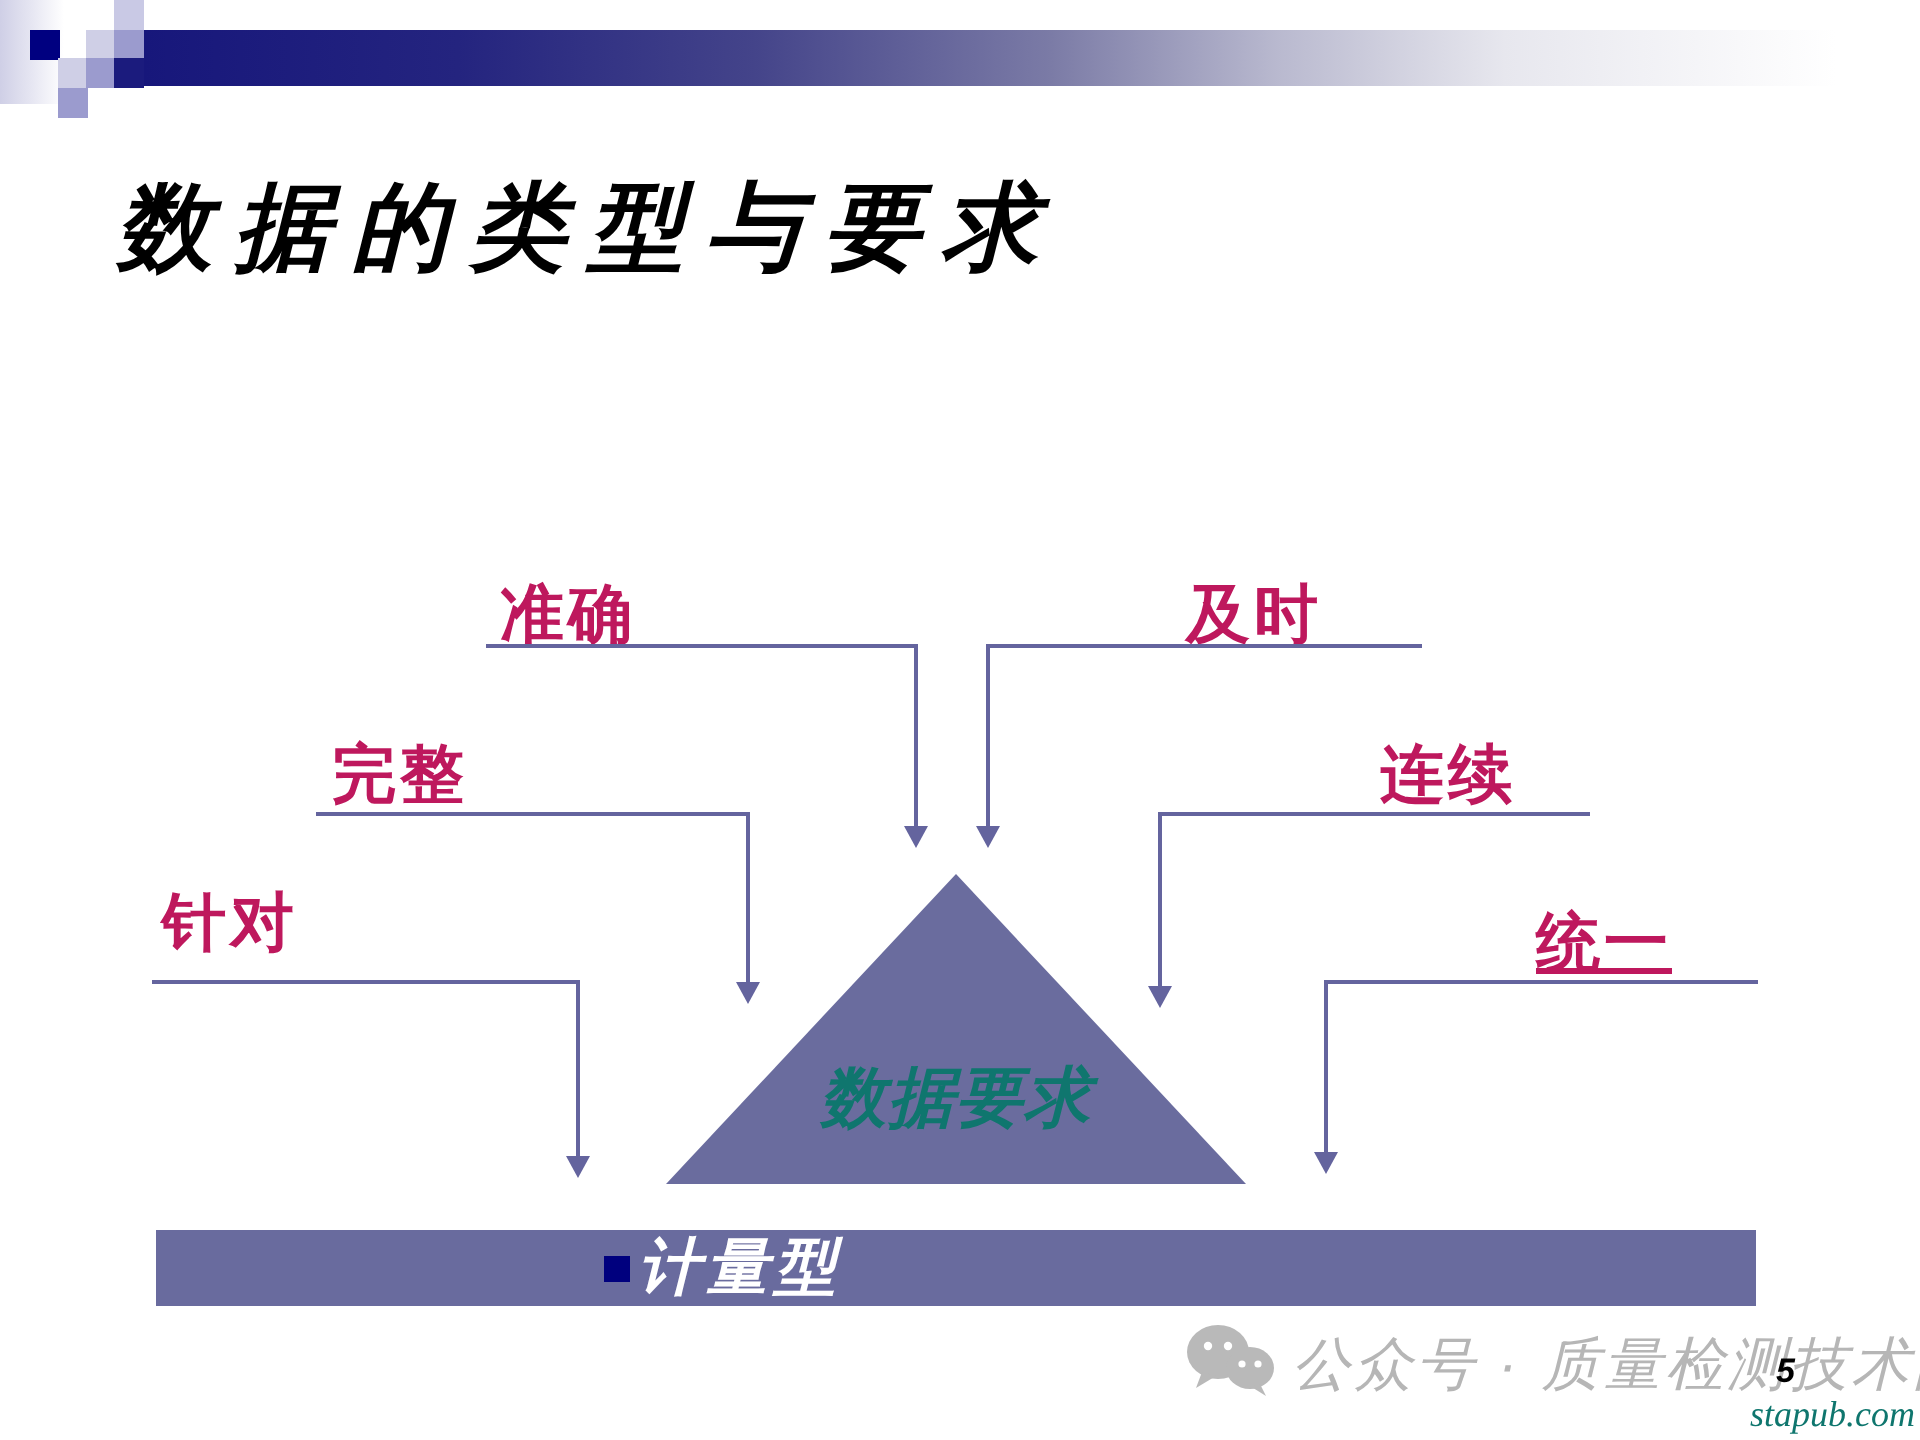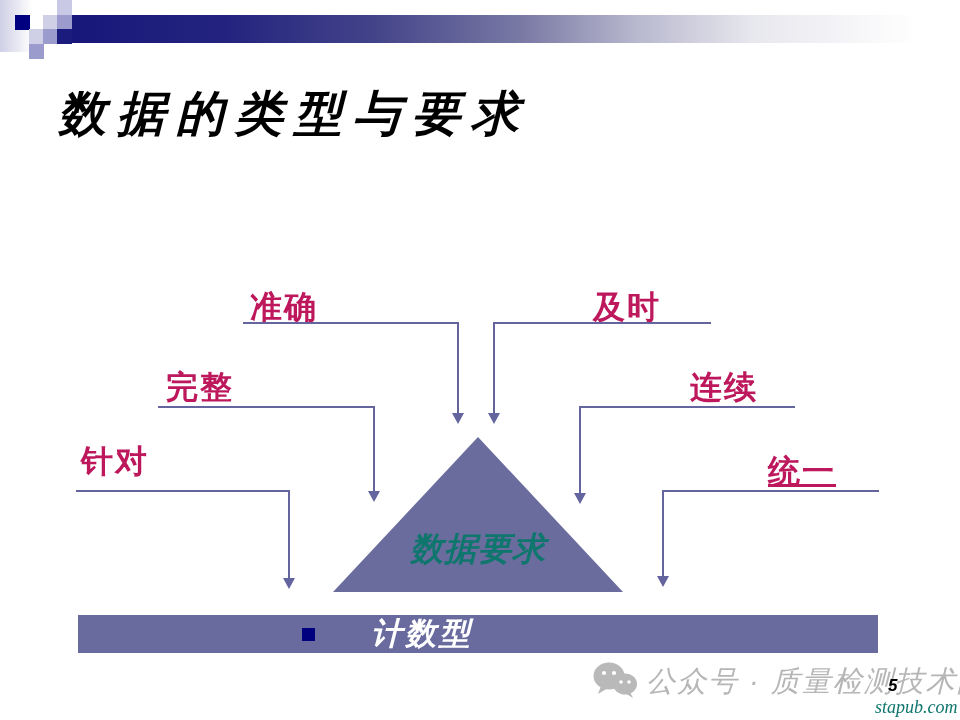--- a/index.html
+++ b/index.html
@@ -92,22 +92,22 @@
 <div class="arrow-down" style="left:283px;top:578px;"></div>
 
 <div class="elbow left" style="left:662px;top:490px;width:217px;height:89px;"></div>
 <div class="arrow-down" style="left:657px;top:576px;"></div>
 
 <div class="abs triangle"></div>
 <div class="abs triangle-label">数据要求</div>
 
 <div class="abs bottom-bar">
   <span class="bar-bullet"></span>
+  <span class="bar-item">计量型</span>
   <span class="bar-gap"></span>
-  <span class="bar-item">计数型</span>
 </div>
 
 <div class="abs watermark">
   <span>
     <svg width="46" height="38" viewBox="0 0 46 38">
       <ellipse cx="17" cy="15" rx="15.5" ry="13.5" fill="#b9b9b9"></ellipse>
       <polygon points="9,25 6,33 16,27" fill="#b9b9b9"></polygon>
       <ellipse cx="33" cy="23" rx="12" ry="10.5" fill="#b9b9b9"></ellipse>
       <polygon points="38,31 41,37 33,32" fill="#b9b9b9"></polygon>
       <circle cx="12" cy="12" r="2.1" fill="#ffffff"></circle>

